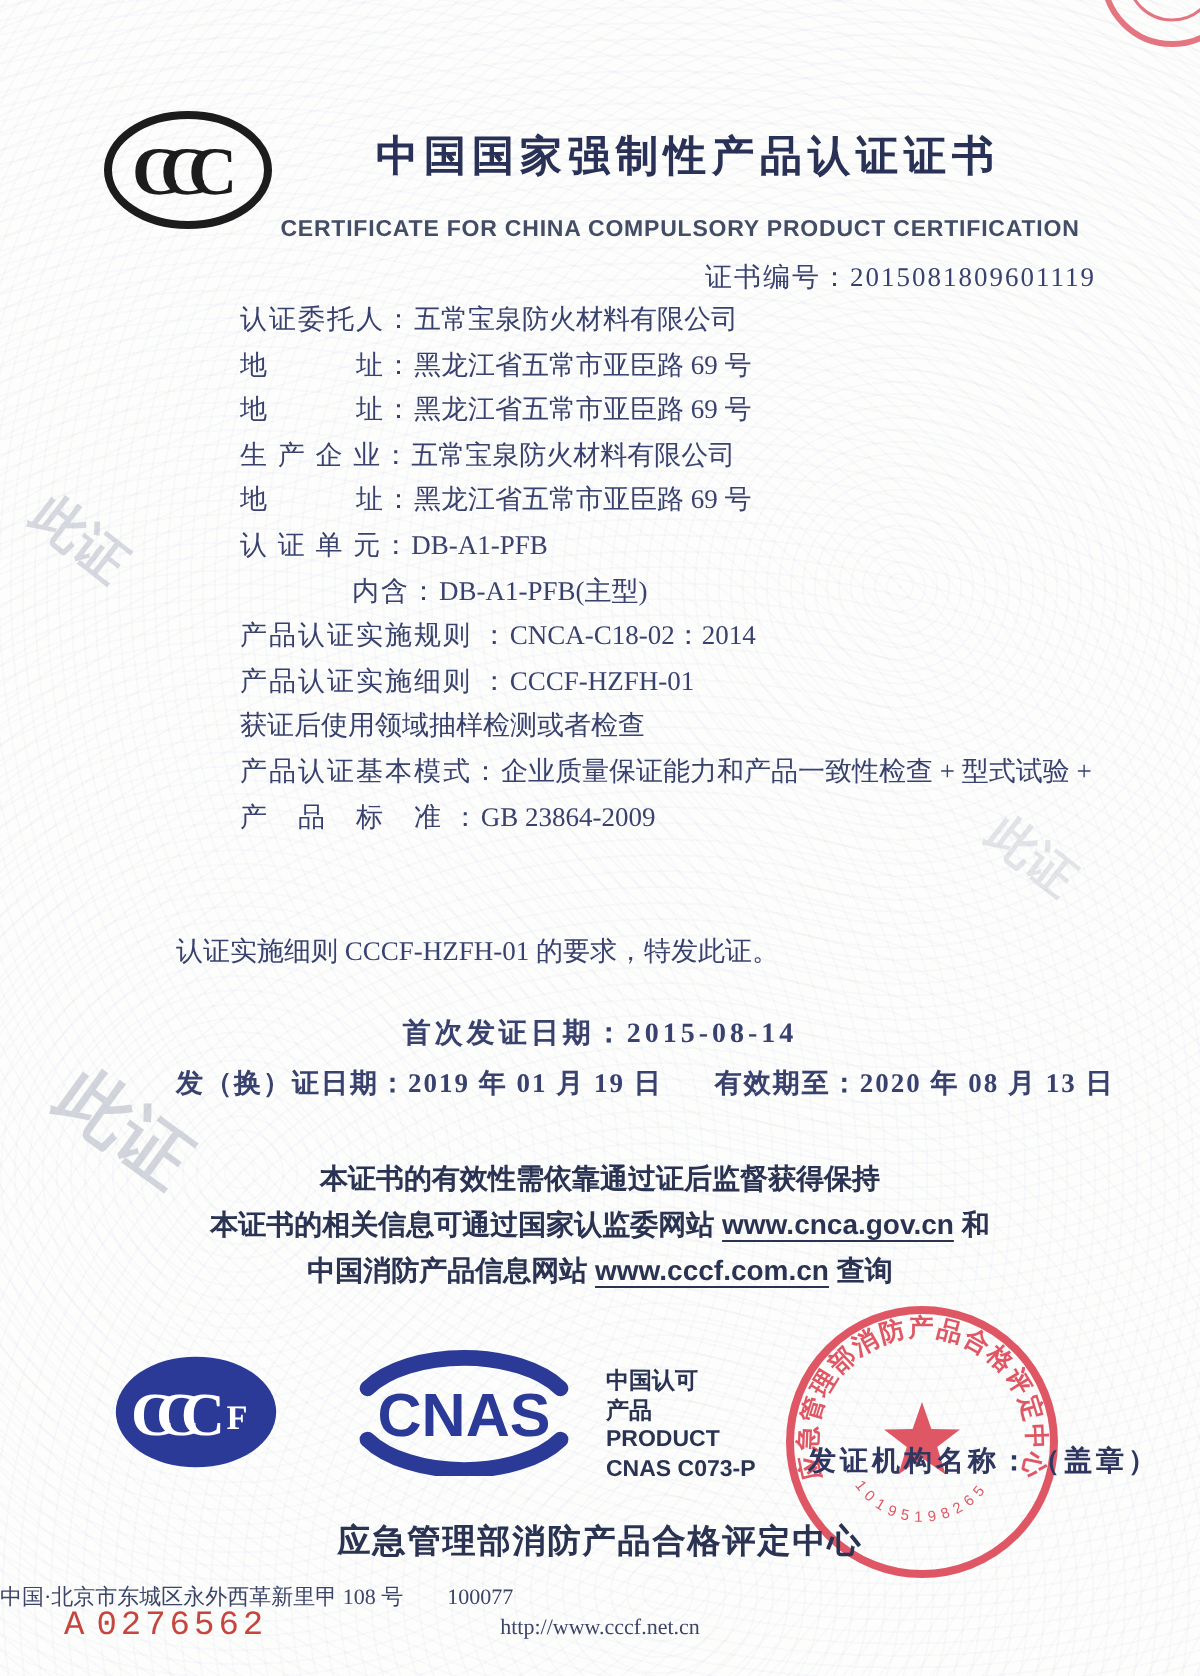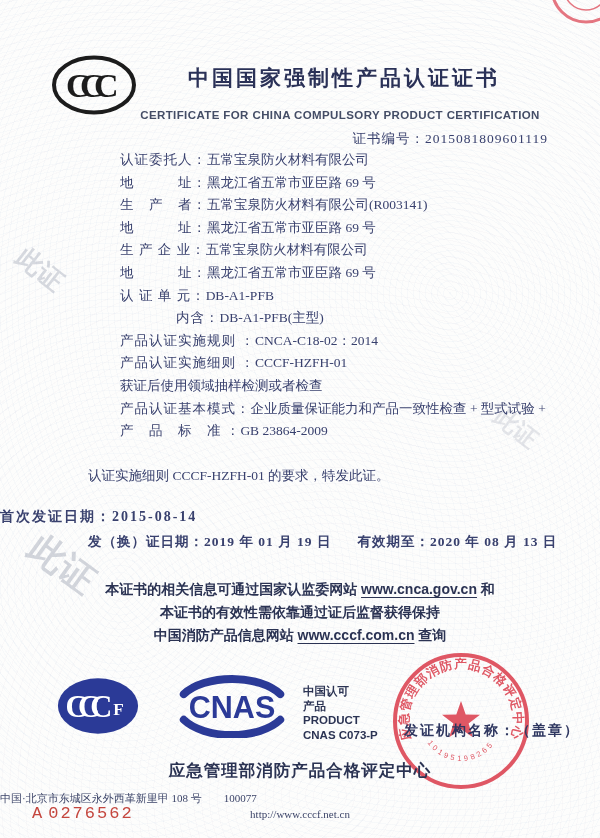--- a/index.html
+++ b/index.html
@@ -22,21 +22,21 @@
   .subtitle{position:absolute;left:130px;top:109px;width:420px;text-align:center;
     font-family:"Liberation Sans","DejaVu Sans",sans-serif;
     font-size:11.5px;color:#444d66;letter-spacing:0.4px;font-weight:bold;}
   .cert-no{position:absolute;right:52px;top:130px;font-size:13.5px;letter-spacing:1px;color:#39416e;}
   
   .fields{position:absolute;left:88px;top:149px;width:470px;font-size:13.5px;}
   .row{height:22.6px;line-height:22.6px;white-space:nowrap;}
   .row .lbl{letter-spacing:1px;margin-left:32px;}
   .row.indent{padding-left:56px;}
   .statement{position:absolute;left:88px;top:465px;width:460px;font-size:13.5px;line-height:22px;}
-  .first-issue{position:absolute;left:0;top:508px;width:600px;text-align:left;
+  .first-issue{position:absolute;left:0;top:508px;width:600px;text-align:center;
     font-size:14px;font-weight:bold;letter-spacing:2px;}
   .issue-line{position:absolute;left:88px;top:533px;width:480px;font-size:13.5px;font-weight:bold;letter-spacing:1px;}
   .issue-gap{display:inline-block;width:26px;}
   
   .notes{position:absolute;left:0;top:578px;width:600px;text-align:center;
     font-family:"Liberation Sans","DejaVu Sans",sans-serif;
     font-size:14px;font-weight:bold;color:#2b3353;line-height:23px;}
   .notes .url{text-decoration:underline;text-underline-offset:3px;}
   
   .cccf-logo{position:absolute;left:56px;top:676px;width:84px;height:60px;}
@@ -88,21 +88,20 @@
       <text x="44" y="43">C</text>
     </g>
   </svg>
   <div class="title">中国国家强制性产品认证证书</div>
   <div class="subtitle">CERTIFICATE FOR CHINA COMPULSORY PRODUCT CERTIFICATION</div>
   <div class="cert-no"><span>证书编号：</span><span>2015081809601119</span></div>
 
   <div class="fields">
     <div class="row"><span class="lbl">认证委托人：</span><span class="val">五常宝泉防火材料有限公司</span></div>
     <div class="row"><span class="lbl">地　　　址：</span><span class="val">黑龙江省五常市亚臣路 69 号</span></div>
-    <div class="row"><span class="lbl">生　产　者：</span><span class="val">五常宝泉防火材料有限公司(R003141)</span></div>
     <div class="row"><span class="lbl">地　　　址：</span><span class="val">黑龙江省五常市亚臣路 69 号</span></div>
     <div class="row"><span class="lbl">生 产 企 业：</span><span class="val">五常宝泉防火材料有限公司</span></div>
     <div class="row"><span class="lbl">地　　　址：</span><span class="val">黑龙江省五常市亚臣路 69 号</span></div>
     <div class="row"><span class="lbl">认 证 单 元：</span><span class="val">DB-A1-PFB</span></div>
     <div class="row indent"><span class="lbl">内含：</span><span class="val">DB-A1-PFB(主型)</span></div>
     <div class="row"><span class="lbl">产品认证实施规则 ：</span><span class="val">CNCA-C18-02：2014</span></div>
     <div class="row"><span class="lbl">产品认证实施细则 ：</span><span class="val">CCCF-HZFH-01</span></div>
     <div class="row"><span class="lbl"></span><span class="val">获证后使用领域抽样检测或者检查</span></div>
     <div class="row"><span class="lbl">产品认证基本模式：</span><span class="val">企业质量保证能力和产品一致性检查 + 型式试验 +</span></div>
     <div class="row"><span class="lbl">产　品　标　准 ：</span><span class="val">GB 23864-2009</span></div>
@@ -111,22 +110,22 @@
   <div class="statement">
     <div>认证实施细则 CCCF-HZFH-01 的要求，特发此证。</div>
   </div>
 
   <div class="first-issue">首次发证日期：2015-08-14</div>
   <div class="issue-line">
     <span>发（换）证日期：</span><span>2019 年 01 月 19 日</span><span class="issue-gap"></span><span>有效期至：</span><span>2020 年 08 月 13 日</span>
   </div>
 
   <div class="notes">
+    <div>本证书的有效性需依靠通过证后监督获得保持</div>
     <div><span>本证书的相关信息可通过国家认监委网站 </span><span class="url">www.cnca.gov.cn</span><span> 和</span></div>
-    <div>本证书的有效性需依靠通过证后监督获得保持</div>
     <div><span>中国消防产品信息网站 </span><span class="url">www.cccf.com.cn</span><span> 查询</span></div>
   </div>
 
   <svg class="cccf-logo" viewBox="0 0 88 62">
     <ellipse cx="44" cy="31" rx="42" ry="29" fill="#2b3a97"></ellipse>
     <g font-family="Liberation Serif, serif" font-weight="bold" fill="#ffffff">
       <text x="10" y="43" font-size="32">C</text>
       <text x="23" y="43" font-size="32">C</text>
       <text x="36" y="43" font-size="32">C</text>
       <text x="60" y="40" font-size="18">F</text>

